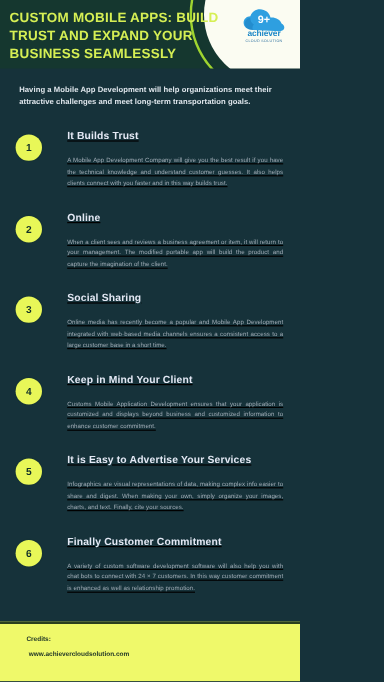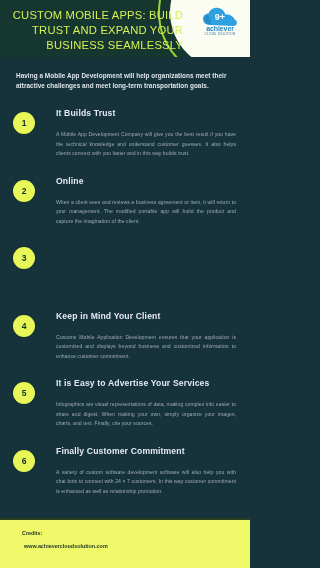--- a/index.html
+++ b/index.html
@@ -48,24 +48,24 @@
     width:128px; height:128px;
     border-radius:50%;
     border:1px solid #15372f;
     background:transparent;
   }
 
   .header-title {
     position:absolute;
     left:8px; top:8px;
     width:175px;
-    text-align:right;
+    text-align:left;
     color:#d6ef54;
     font-size:11.2px;
-    font-weight:normal;
+    font-weight:bold;
     line-height:1.32;
     letter-spacing:0.2px;
     text-transform:uppercase;
   }
 
   
   .logo {
     position:absolute;
     right:6px; top:6px;
     width:48px; height:34px;
@@ -128,21 +128,21 @@
     border-radius:50%;
     background:#e8f758;
     color:#123029;
     font-size:8.5px;
     font-weight:bold;
     display:flex;
     align-items:center;
     justify-content:center;
     box-shadow:0 0 0 1px rgba(20,50,45,0.25);
   }
-  .sec-body { margin-left:40px; }
+  .sec-body { margin-left:40px;text-decoration:underline; }
   .sec-title {
     color:#e4e9f5;
     font-size:8.6px;
     font-weight:bold;
     letter-spacing:0.15px;
     line-height:1.2;
     margin-top:3px;
   }
   .sec-text {
     margin-top:12px;
@@ -215,20 +215,24 @@
     <div class="section">
       <div class="badge">2</div>
       <div class="sec-body">
         <div class="sec-title">Online</div>
         <div class="sec-text">When a client sees and reviews a business agreement or item, it will return to your management. The modified portable app will build the product and capture the imagination of the client.</div>
       </div>
     </div>
 
     <div class="section">
       <div class="badge">3</div>
+      <div class="sec-body">
+        <div class="sec-title">Social Sharing</div>
+        <div class="sec-text">Online media has recently become a popular and Mobile App Development integrated with web-based media channels ensures a consistent access to a large customer base in a short time.</div>
+      </div>
     </div>
 
     <div class="section">
       <div class="badge">4</div>
       <div class="sec-body">
         <div class="sec-title">Keep in Mind Your Client</div>
         <div class="sec-text">Customs Mobile Application Development ensures that your application is customized and displays beyond business and customized information to enhance customer commitment.</div>
       </div>
     </div>
 

